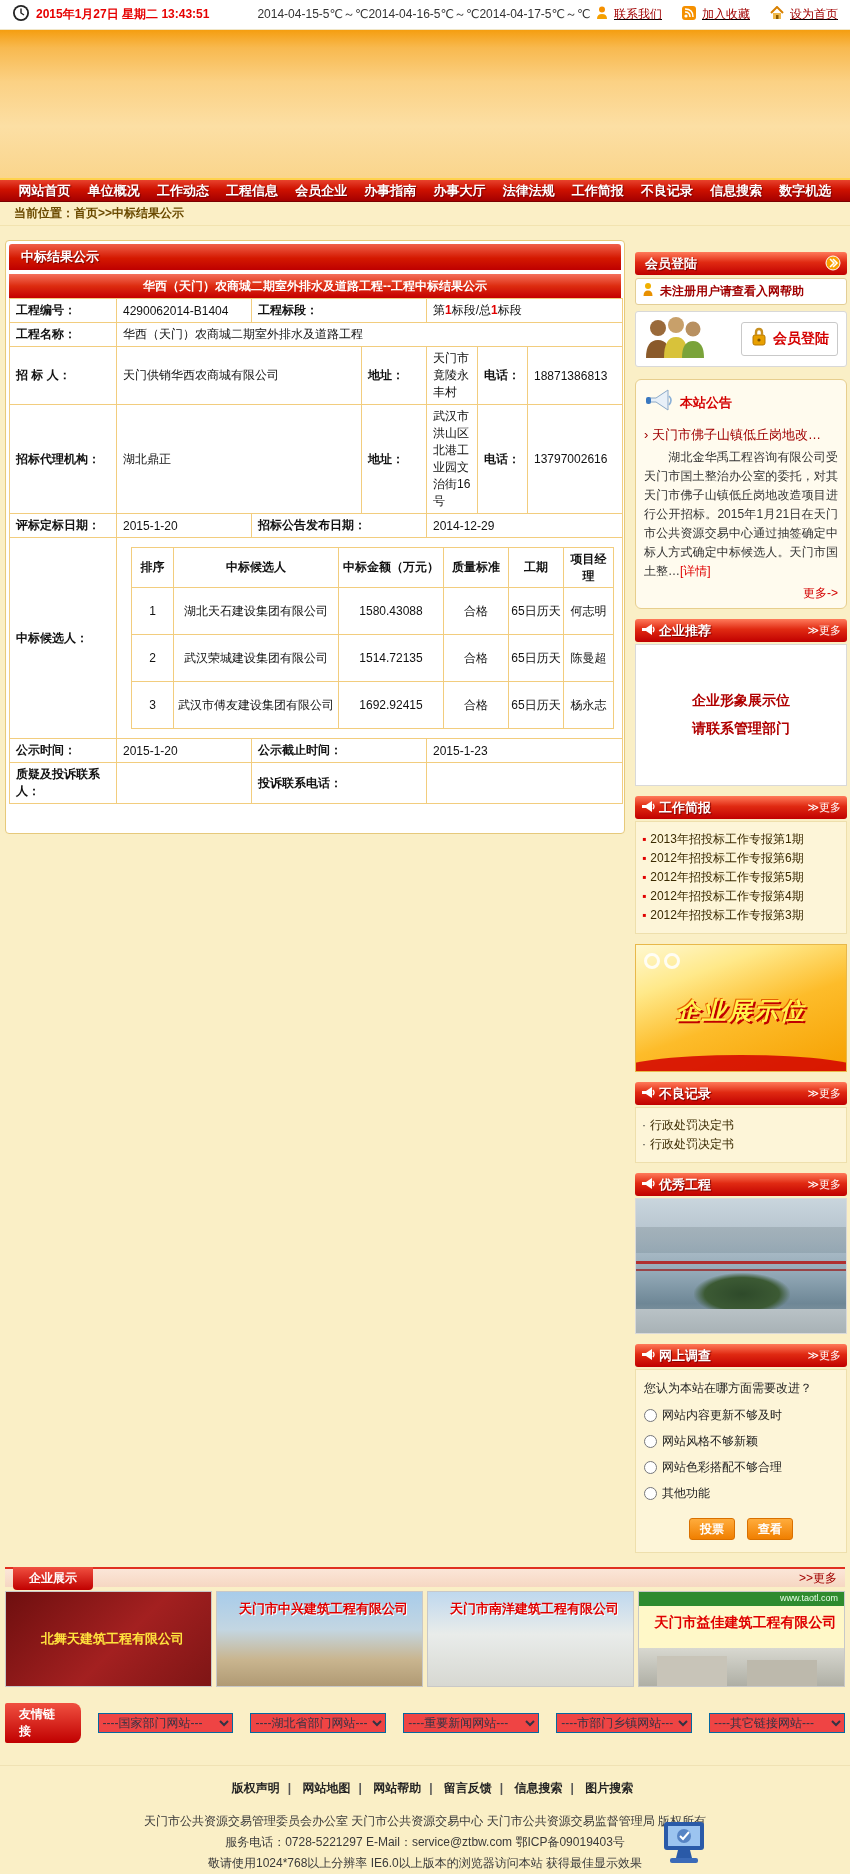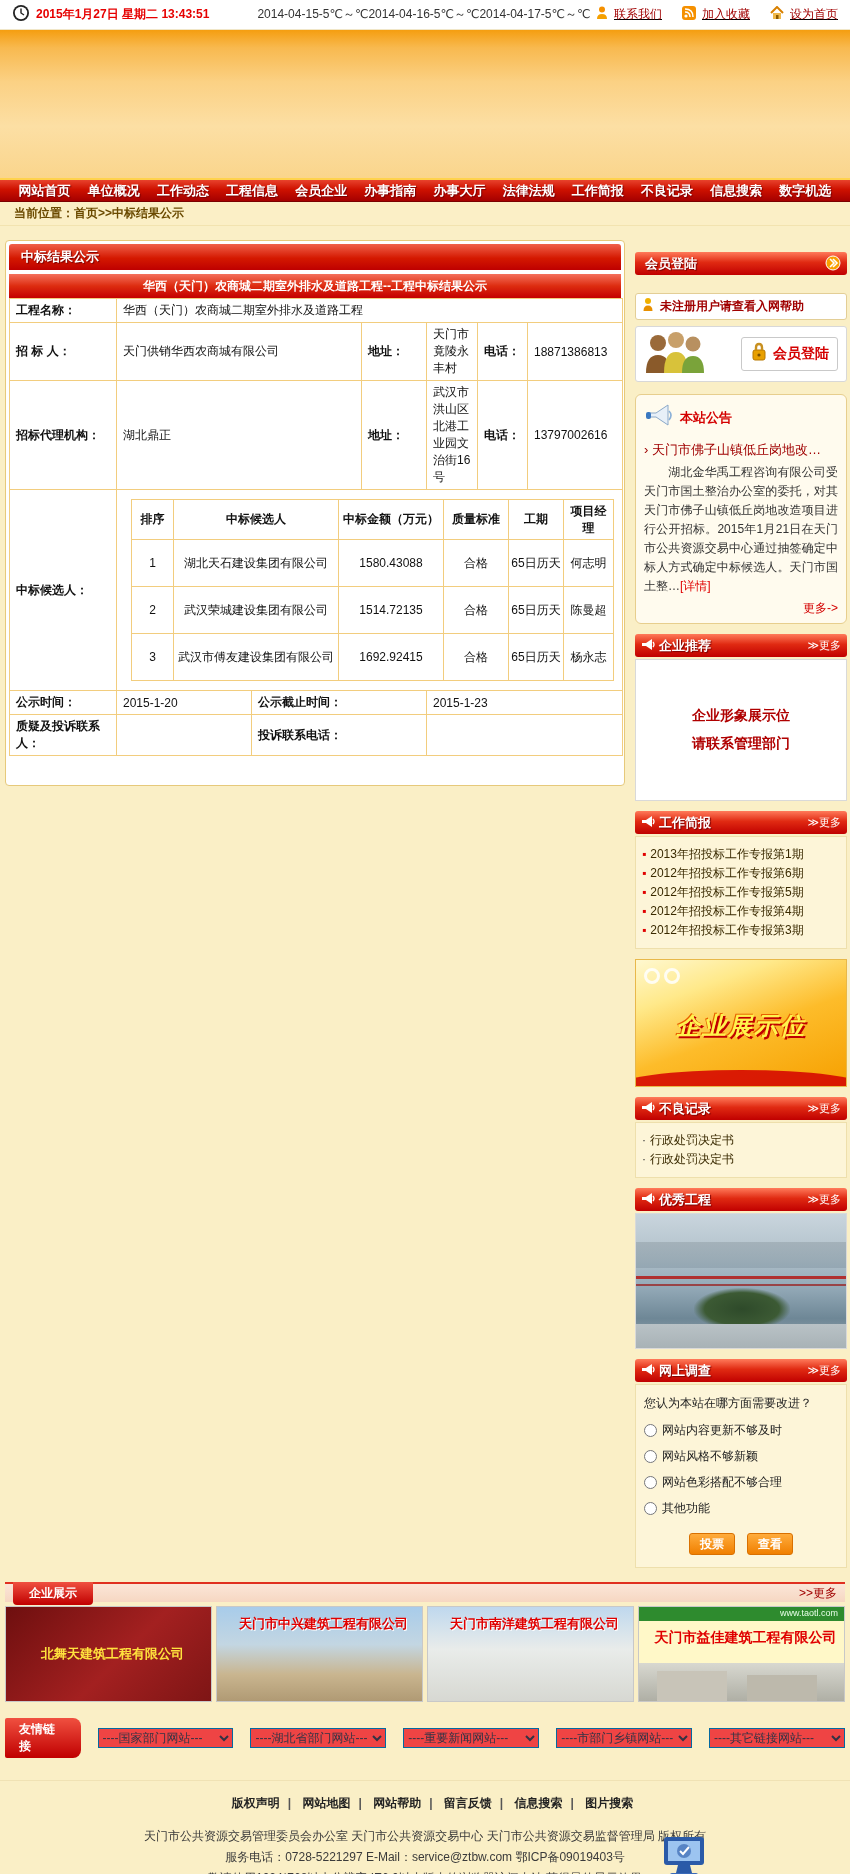--- a/index.html
+++ b/index.html
@@ -37,21 +37,21 @@
   table.cand-t { border-collapse:collapse; table-layout:fixed; font-size:12px; width:482px; margin:6px 0 6px 8px; }
   table.cand-t td { border:1px solid #F2CD7E; text-align:center; padding:2px; }
   table.cand-t tr.hd td { font-weight:bold; height:40px; }
   table.cand-t tr.rw td { height:47px; }
 
   
   .sidebar { float:right; width:212px; margin-top:12px; }
   .side-banner { height:23px; border-radius:3px; background:linear-gradient(180deg,#FF7A5A 0%,#E02A12 45%,#C00000 100%); display:flex; align-items:center; padding:0 6px; margin-top:10px; }
   .side-banner .sb-title { color:#fff; font-weight:bold; font-size:13px; margin-left:4px; text-shadow:1px 1px 1px #7a0000; }
   .side-banner .sb-more { margin-left:auto; color:#fff; font-size:11px; cursor:pointer; }
-  .regbar { margin-top:18px; background:#fff; border:1px solid #E3CE96; border-radius:3px; height:27px; display:flex; align-items:center; padding:0 6px; }
+  .regbar { margin-top:3px; background:#fff; border:1px solid #E3CE96; border-radius:3px; height:27px; display:flex; align-items:center; padding:0 6px; }
   .regbar span.txt { color:#A00000; font-weight:bold; font-size:12px; margin-left:5px; cursor:pointer; }
   .loginbox { margin-top:6px; background:#fff; border:1px solid #D8D8D8; border-radius:3px; height:56px; display:flex; align-items:center; padding:0 8px; }
   .loginbtn { margin-left:auto; border:1px solid #C9C9C9; background:#fff; border-radius:3px; height:34px; display:flex; align-items:center; padding:0 8px; cursor:pointer; }
   .loginbtn b { color:#D40000; font-size:14px; margin-left:5px; }
   .announce { margin-top:12px; background:#FFFBEE; border:1px solid #E7CE8D; border-radius:6px; padding:8px 8px 6px 8px; }
   .announce .ahead { display:flex; align-items:center; }
   .announce .ahead b { color:#D40000; font-size:13px; margin-left:6px; }
   .announce .alink { margin-top:8px; font-size:13px; color:#A00000; cursor:pointer; white-space:nowrap; overflow:hidden; }
   .announce .abody { margin-top:4px; font-size:12px; color:#333; line-height:19px; text-align:justify; }
   .announce .adetail { color:#E00000; cursor:pointer; }
@@ -185,39 +185,51 @@
         <colgroup>
             <col style="width:107px">
             <col style="width:135px">
             <col style="width:110px">
             <col style="width:65px">
             <col style="width:51px">
             <col style="width:50px">
             <col style="width:95px">
           </colgroup>
         <tbody>
+            <tr>
+          <td class="lbl">工程编号：</td>
+          <td>4290062014-B1404</td>
+          <td class="lbl" colspan="2">工程标段：</td>
+          <td colspan="3"><span>第</span><span class="red1">1</span><span>标段/总</span><span class="red1">1</span><span>标段</span></td>
+        </tr>
         <tr>
           <td class="lbl">工程名称：</td>
           <td colspan="6">华西（天门）农商城二期室外排水及道路工程</td>
         </tr>
         <tr>
           <td class="lbl">招 标 人：</td>
           <td colspan="2">天门供销华西农商城有限公司</td>
           <td class="lbl">地址：</td>
           <td>天门市竟陵永丰村</td>
           <td class="lbl">电话：</td>
           <td>18871386813</td>
         </tr>
         <tr>
           <td class="lbl">招标代理机构：</td>
           <td colspan="2">湖北鼎正</td>
           <td class="lbl">地址：</td>
           <td>武汉市洪山区北港工业园文治街16号</td>
           <td class="lbl">电话：</td>
           <td>13797002616</td>
+        </tr>
+        <tr>
+          <td class="lbl">评标定标日期：</td>
+          <td>2015-1-20</td>
+          <td class="lbl" colspan="2">招标公告发布日期：</td>
+          <td colspan="3">2014-12-29</td>
         </tr>
         <tr>
           <td class="lbl">中标候选人：</td>
           <td colspan="6">
             <table class="cand-t">
               <colgroup>
                     <col style="width:42px">
                     <col style="width:165px">
                     <col style="width:105px">
                     <col style="width:65px">

